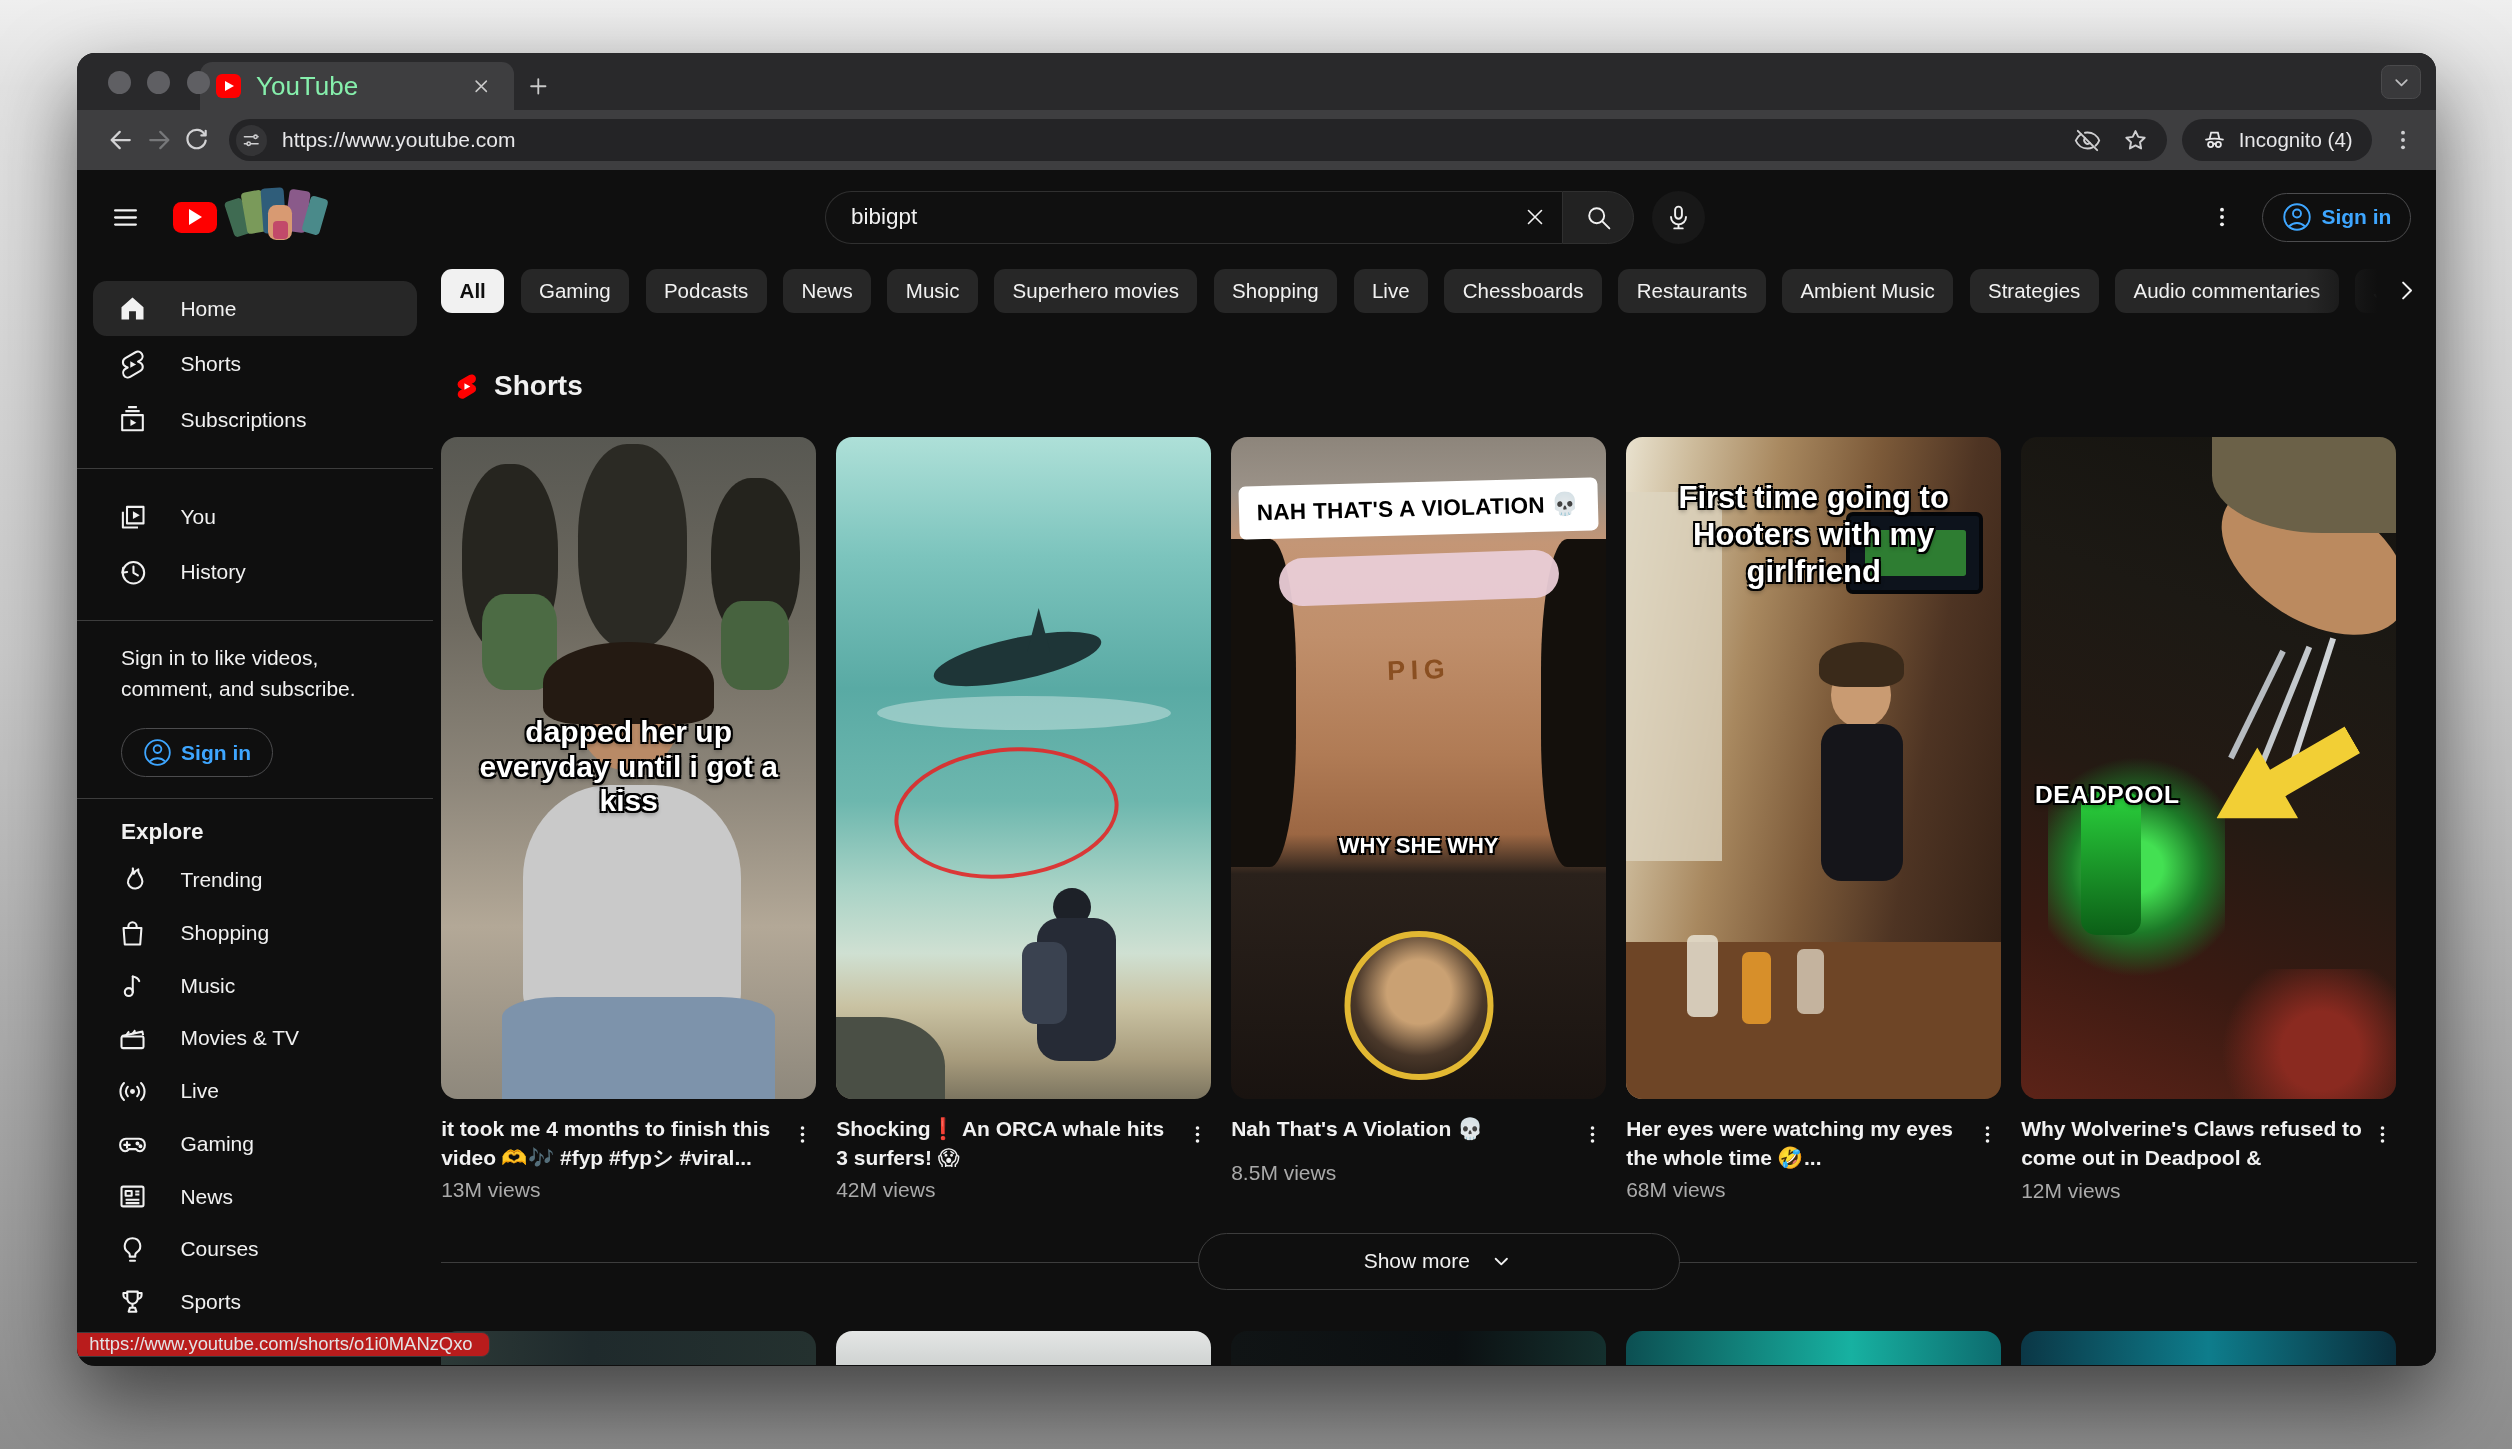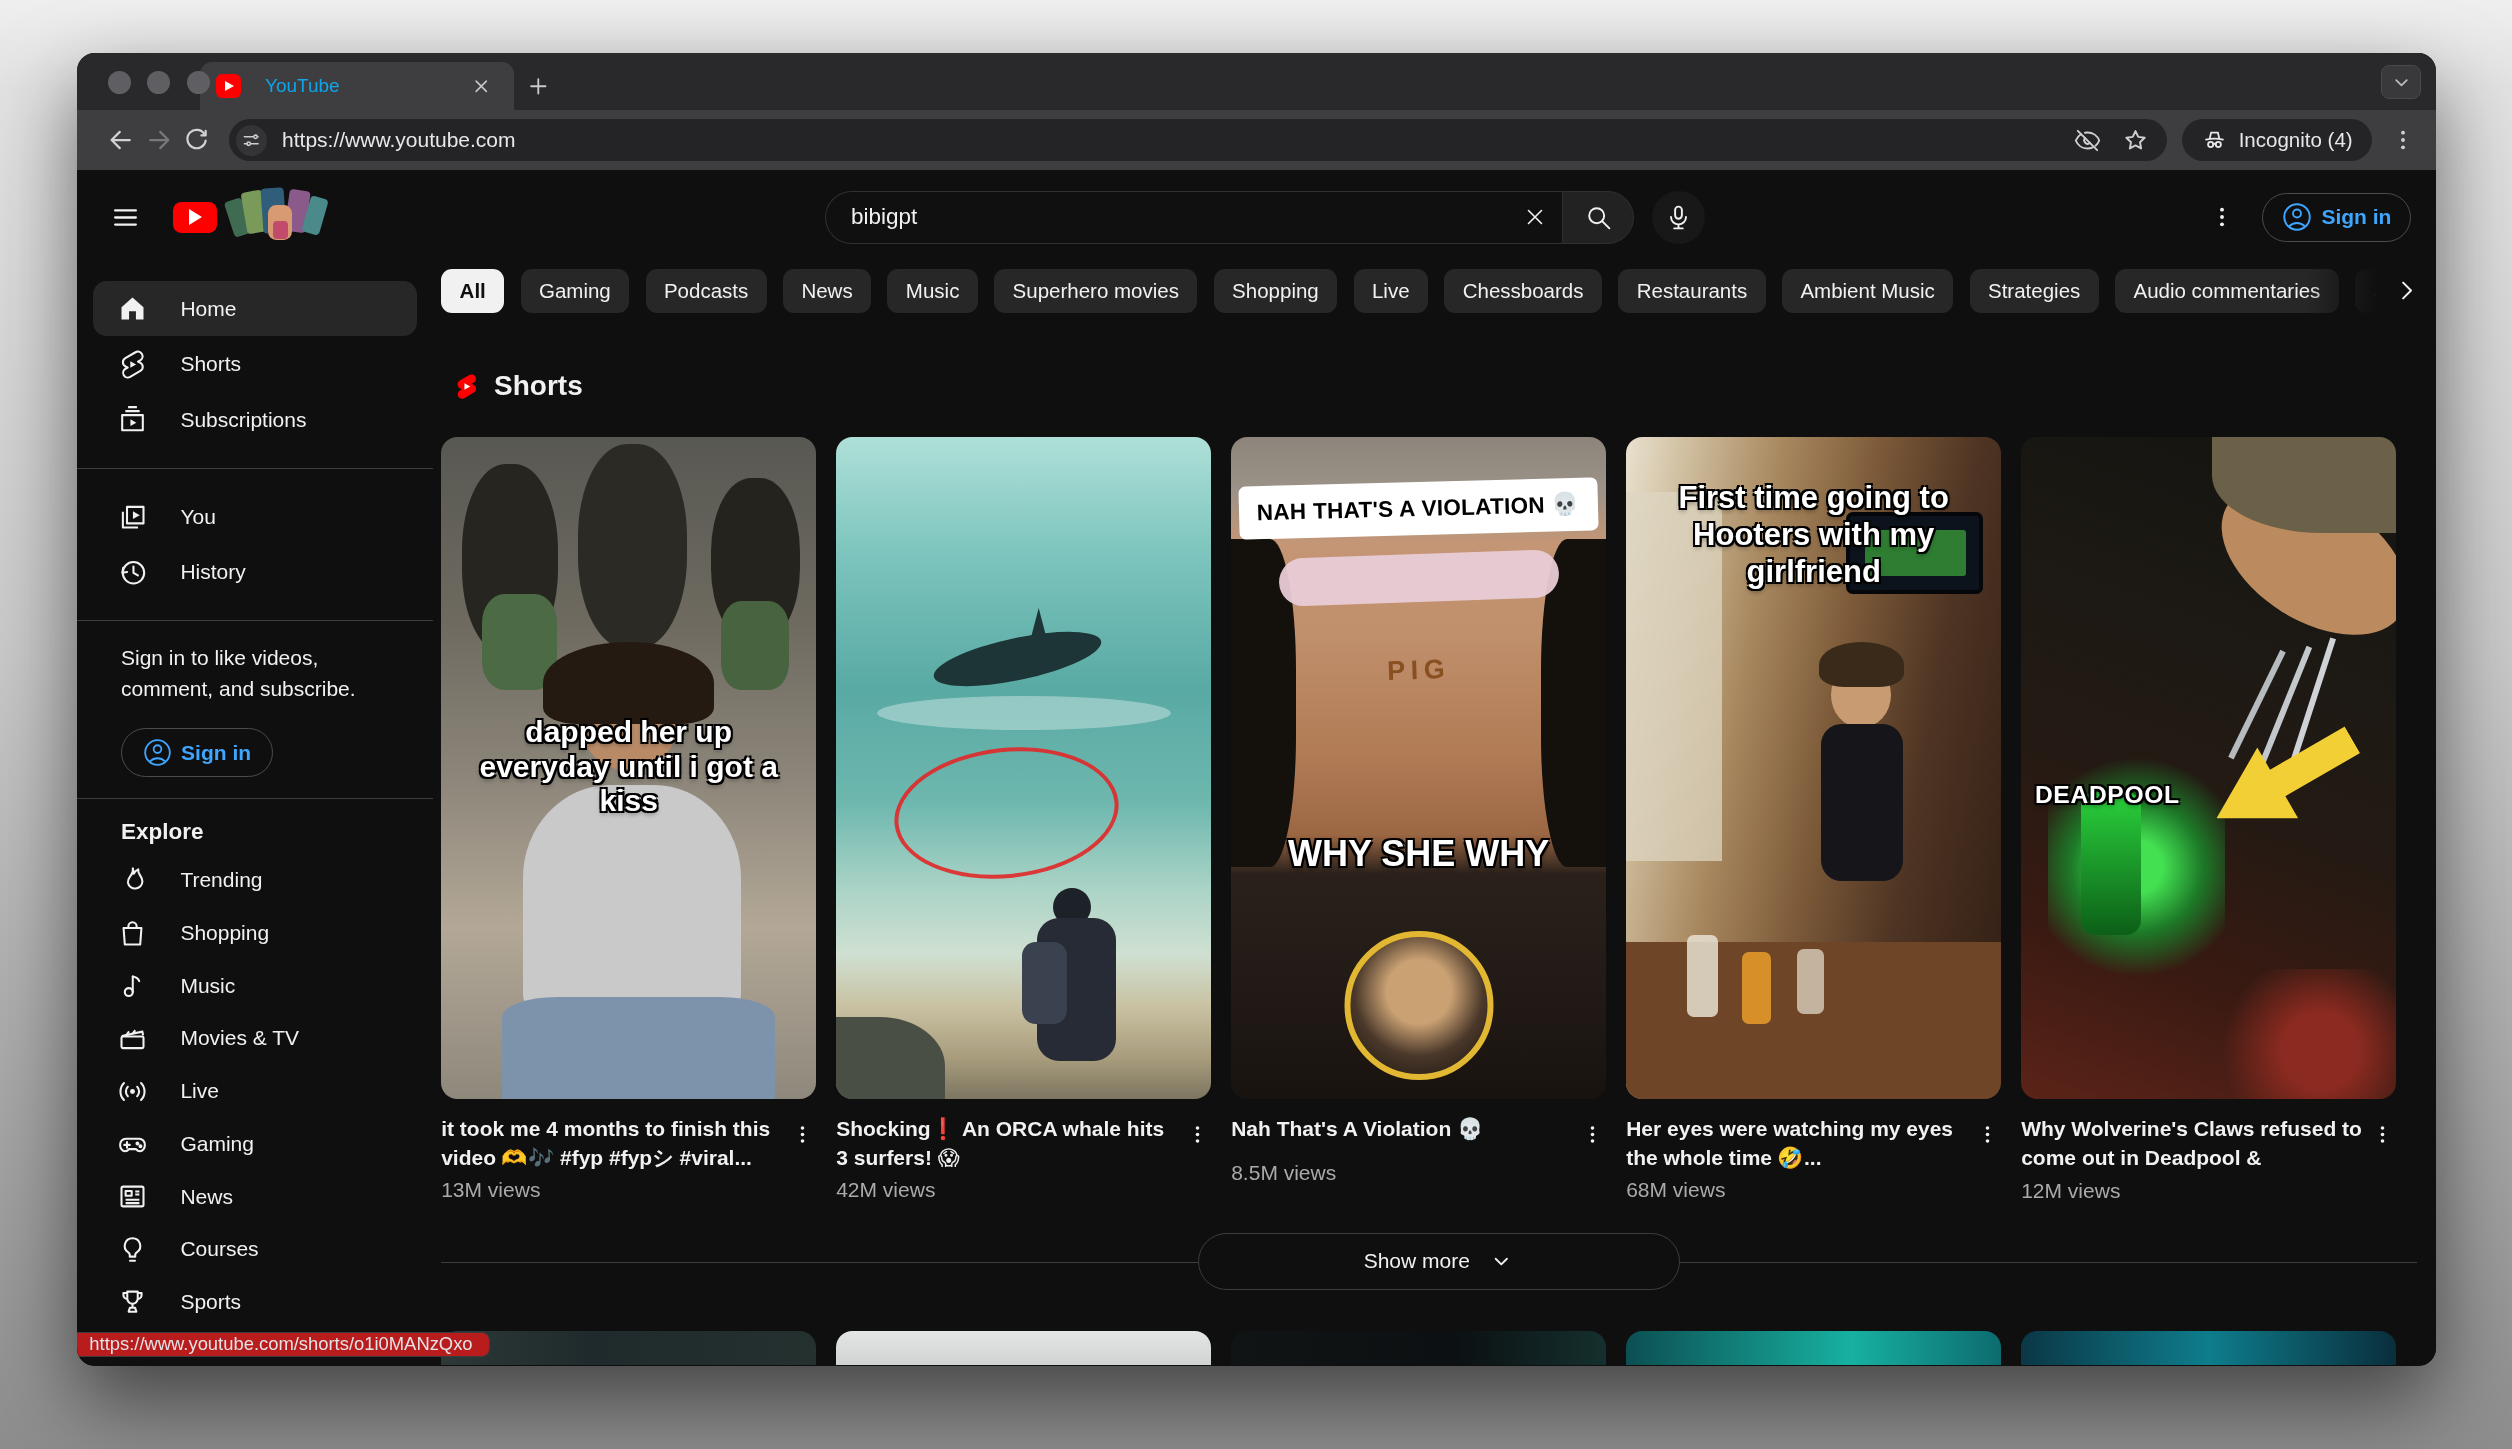--- a/index.html
+++ b/index.html
@@ -9,21 +9,21 @@
   .window{position:absolute;left:77px;top:53px;width:2359px;height:1313px;border-radius:18px;
     overflow:hidden;background:#0f0f0f;box-shadow:0 34px 82px rgba(0,0,0,.55);}
   
   .tabbar{height:57px;background:#29292b;display:flex;align-items:flex-end;position:relative;}
   .traffic{position:absolute;left:31px;top:18px;display:flex;gap:16.4px;}
   .traffic span{width:23px;height:23px;border-radius:50%;background:#5f5f63;}
   .tab{margin-left:123px;width:314px;height:48px;background:#3e3e40;border-radius:12.3px 12.3px 0 0;
     display:flex;align-items:center;padding:0 16.4px;}
   .favicon{width:24.6px;height:24.6px;border-radius:6.1px;background:#f00;display:flex;align-items:center;justify-content:center;flex:none;}
   .favicon i{display:block;width:0;height:0;border-left:9px solid #fff;border-top:5.5px solid transparent;border-bottom:5.5px solid transparent;margin-left:2px;}
-  .tab-title{margin-left:24px;font-size:19px;color:#0ea5e9;flex:1;}
+  .tab-title{margin-left:15px;font-size:26px;color:#86efac;flex:1;}
   .icon-btn{display:flex;align-items:center;justify-content:center;background:none;border:none;padding:0;cursor:pointer;color:#c9c9c9;}
   .newtab{width:48px;height:48px;}
   .win-chevron{position:absolute;right:15px;top:12.3px;width:40px;height:34px;border-radius:8.2px;background:#39393b;border:0.7px solid #4a4a4c;color:#bdbdbf;}
   
   .toolbar{height:60px;background:#3e3e40;display:flex;align-items:center;padding:0 18px 0 24.6px;}
   .nav-btn{width:38px;height:38px;color:#d2d2d4;}
   .nav-btn.dim{color:#77787a;}
   .urlbar{flex:1;height:42px;margin-left:13.7px;border-radius:21px;background:#242426;display:flex;align-items:center;padding:0 9.6px 0 6.8px;}
   .site-info{width:31px;height:31px;border-radius:50%;background:#343436;color:#cfcfd1;flex:none;}
   .url-text{margin-left:15px;font-size:21px;color:#e8e8ea;flex:1;white-space:nowrap;overflow:hidden;}
@@ -483,21 +483,21 @@
               <div class="views">42M views</div>
             </div>
 
             <div class="card">
               <div class="thumb t3">
                 <span class="blob" style="left:0;top:102px;width:65px;height:328px;background:#14100c;border-radius:0 40% 40% 0;"></span>
                 <span class="blob" style="right:0;top:102px;width:65px;height:328px;background:#14100c;border-radius:40% 0 0 40%;"></span>
                 <span class="banner">NAH THAT'S A VIOLATION 💀</span>
                 <span class="blob" style="left:48px;top:117px;width:280px;height:48px;background:#e9ccd6;border-radius:24px;transform:rotate(-2deg);opacity:.95;"></span>
                 <span class="cap" style="top:218px;font-size:27px;letter-spacing:5.5px;color:#8a4f21;text-shadow:none;transform:rotate(-2deg);">PIG</span>
-                <span class="cap" style="top:396px;font-size:36px;">WHY SHE WHY</span>
+                <span class="cap" style="top:396px;font-size:22px;">WHY SHE WHY</span>
                 <span class="ring-inset"></span>
               </div>
               <div class="title-row">
                 <div class="v-title">Nah That's A Violation 💀</div>
                 <button class="icon-btn v-kebab">
                   <svg width="23" height="23" viewBox="0 0 24 24" fill="currentColor">
                       <circle cx="12" cy="5.2" r="1.9"></circle>
                       <circle cx="12" cy="12" r="1.9"></circle>
                       <circle cx="12" cy="18.8" r="1.9"></circle>
                     </svg>

